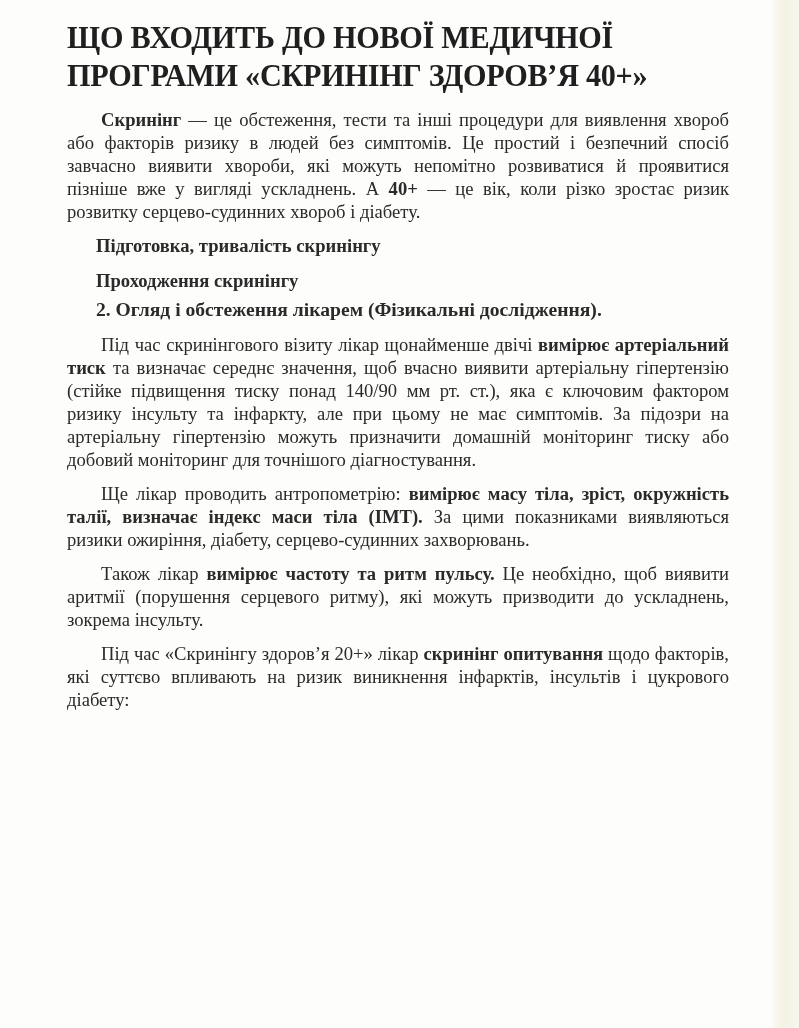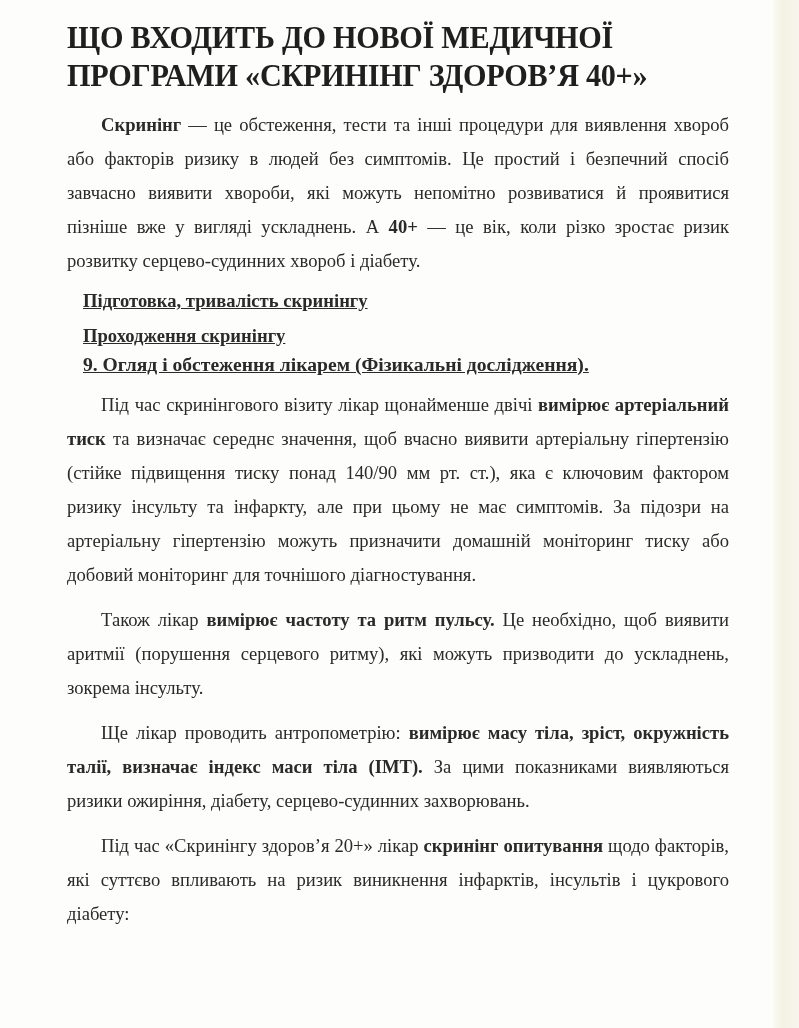--- a/index.html
+++ b/index.html
@@ -21,30 +21,29 @@
     margin: 0 0 14px 0;
     font-family: "Liberation Serif", serif;
     font-size: 32.5px; line-height: 38px;
     font-weight: bold; letter-spacing: -0.3px;
     color: #1f1f1f;
     transform: scaleX(0.93); transform-origin: left;
     white-space: nowrap;
   }
   p {
     margin: 0;
-    font-size: 18.6px; line-height: 34px;
+    font-size: 18.6px; line-height: 23px;
     text-align: justify;
   }
   .indent { text-indent: 34px; }
   .gap { margin-top: 11px; }
   .gap-s { margin-top: 6px; }
   .subhead {
     font-weight: bold; font-size: 18.6px; line-height: 23.6px;
-    margin-left: 16px;
-    text-decoration: underline;
+    margin-left: 29px;
   }
   .subhead.big { font-size: 19.6px; }
   b { font-weight: bold; }
 </style>
 </head>
 <body>
 
 <div class="edge"></div>
 
 <div class="page">
@@ -53,24 +52,24 @@
     <div>ПРОГРАМИ «СКРИНІНГ ЗДОРОВ’Я 40+»</div>
   </h1>
 
   <p class="indent"><b>Скринінг</b><span> — це обстеження, тести та інші процедури для виявлення хвороб або факторів ризику в людей без симптомів. Це простий і безпечний спосіб завчасно виявити хвороби, які можуть непомітно розвиватися й проявитися пізніше вже у вигляді ускладнень. А </span><b>40+</b><span> — це вік, коли різко зростає ризик розвитку серцево-судинних хвороб і діабету.</span></p>
 
 
 
   <div class="subhead gap">Підготовка, тривалість скринінгу</div>
 
   <div class="subhead gap">Проходження скринінгу</div>
-  <div class="subhead big gap-s">9. Огляд і обстеження лікарем (Фізикальні дослідження).</div>
+  <div class="subhead big gap-s">2. Огляд і обстеження лікарем (Фізикальні дослідження).</div>
 
   <p class="indent gap"><span>Під час скринінгового візиту лікар щонайменше двічі </span><b>вимірює артеріальний тиск</b><span> та визначає середнє значення, щоб вчасно виявити артеріальну гіпертензію (стійке підвищення тиску понад 140/90 мм рт. ст.), яка є ключовим фактором ризику інсульту та інфаркту, але при цьому не має симптомів. За підозри на артеріальну гіпертензію можуть призначити домашній моніторинг тиску або добовий моніторинг для точнішого діагностування.</span></p>
 
+  <p class="indent gap"><span>Ще лікар проводить антропометрію: </span><b>вимірює масу тіла, зріст, окружність талії, визначає індекс маси тіла (ІМТ).</b><span> За цими показниками виявляються ризики ожиріння, діабету, серцево-судинних захворювань.</span></p>
+
   <p class="indent gap"><span>Також лікар </span><b>вимірює частоту та ритм пульсу.</b><span> Це необхідно, щоб виявити аритмії (порушення серцевого ритму), які можуть призводити до ускладнень, зокрема інсульту.</span></p>
-
-  <p class="indent gap"><span>Ще лікар проводить антропометрію: </span><b>вимірює масу тіла, зріст, окружність талії, визначає індекс маси тіла (ІМТ).</b><span> За цими показниками виявляються ризики ожиріння, діабету, серцево-судинних захворювань.</span></p>
 
 
   <p class="indent gap"><span>Під час «Скринінгу здоров’я 20+» лікар </span><b>скринінг  опитування</b><span> щодо факторів, які суттєво впливають на ризик виникнення інфарктів, інсультів і цукрового діабету:</span></p>
 
 </div>
 
 </body></html>

